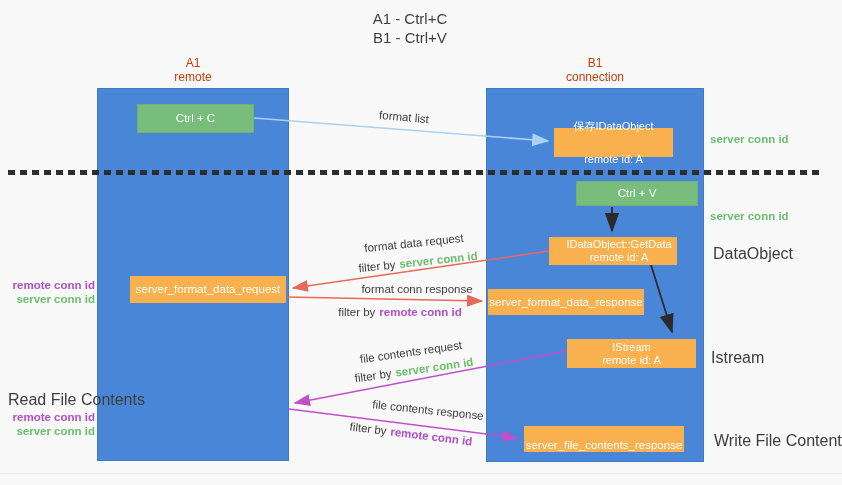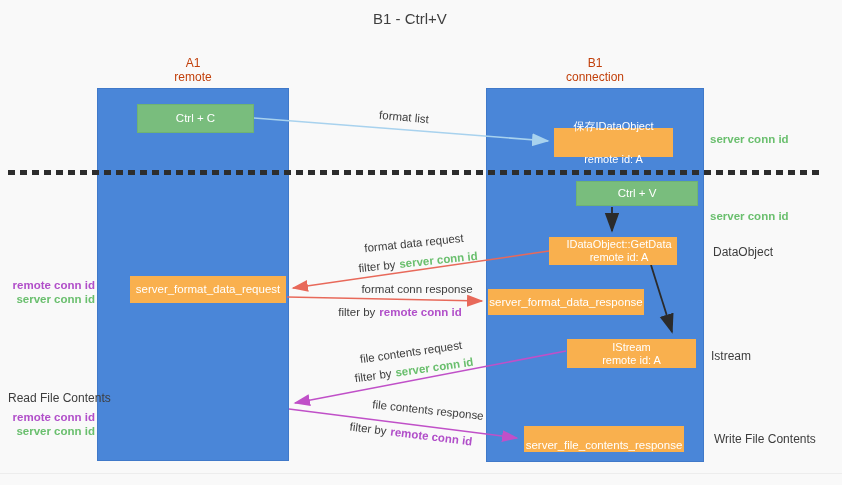--- a/index.html
+++ b/index.html
@@ -11,21 +11,21 @@
     font-size:15px;color:#3f3f3f;line-height:19px;}
 
   .col-header{position:absolute;text-align:center;font-size:12px;color:#c2410c;line-height:14px;}
 
   .box{position:absolute;display:flex;flex-direction:column;align-items:center;justify-content:center;
     color:#ffffff;text-align:center;font-size:11.5px;line-height:13px;box-sizing:border-box;}
   .box.orange{background:#f9b04e;}
   .box.green{background:#79bd7d;border:1px solid #6fb373;}
   .box .l2{font-size:11px;}
 
-  .side-label{position:absolute;font-size:12px;color:#3d3d3d;white-space:nowrap;}
+  .side-label{position:absolute;font-size:16px;color:#3d3d3d;white-space:nowrap;}
   .side-label.bold-green{color:#6abf6e;font-weight:bold;font-size:11.5px;}
   .side-label.bold-purple{color:#b14fc9;font-weight:bold;font-size:11.5px;}
   .rt{text-align:right;width:86px;}
 
   .arrow-label{position:absolute;font-size:11.5px;color:#3d3d3d;white-space:nowrap;
     transform:translate(-50%,-50%);}
   .arrow-label .green{color:#6abf6e;font-weight:bold;}
   .arrow-label .purple{color:#b14fc9;font-weight:bold;}
   .arrow-label .fb{margin-right:4px;}
 
@@ -35,20 +35,21 @@
   .bottom-rule{position:absolute;left:0;top:473px;width:842px;height:1px;background:#ededed;}
 
   svg.overlay{position:absolute;left:0;top:0;pointer-events:none;}
 </style>
 </head>
 <body>
 
 <div id="stage">
 
   <div class="diagram-title">
+    <div>A1 - Ctrl+C</div>
     <div>B1 - Ctrl+V</div>
   </div>
 
   <div class="col-header" style="left:97px;top:56px;width:192px;">
     <div>A1</div>
     <div>remote</div>
   </div>
   <div class="col-header" style="left:486px;top:56px;width:218px;">
     <div>B1</div>
     <div>connection</div>

